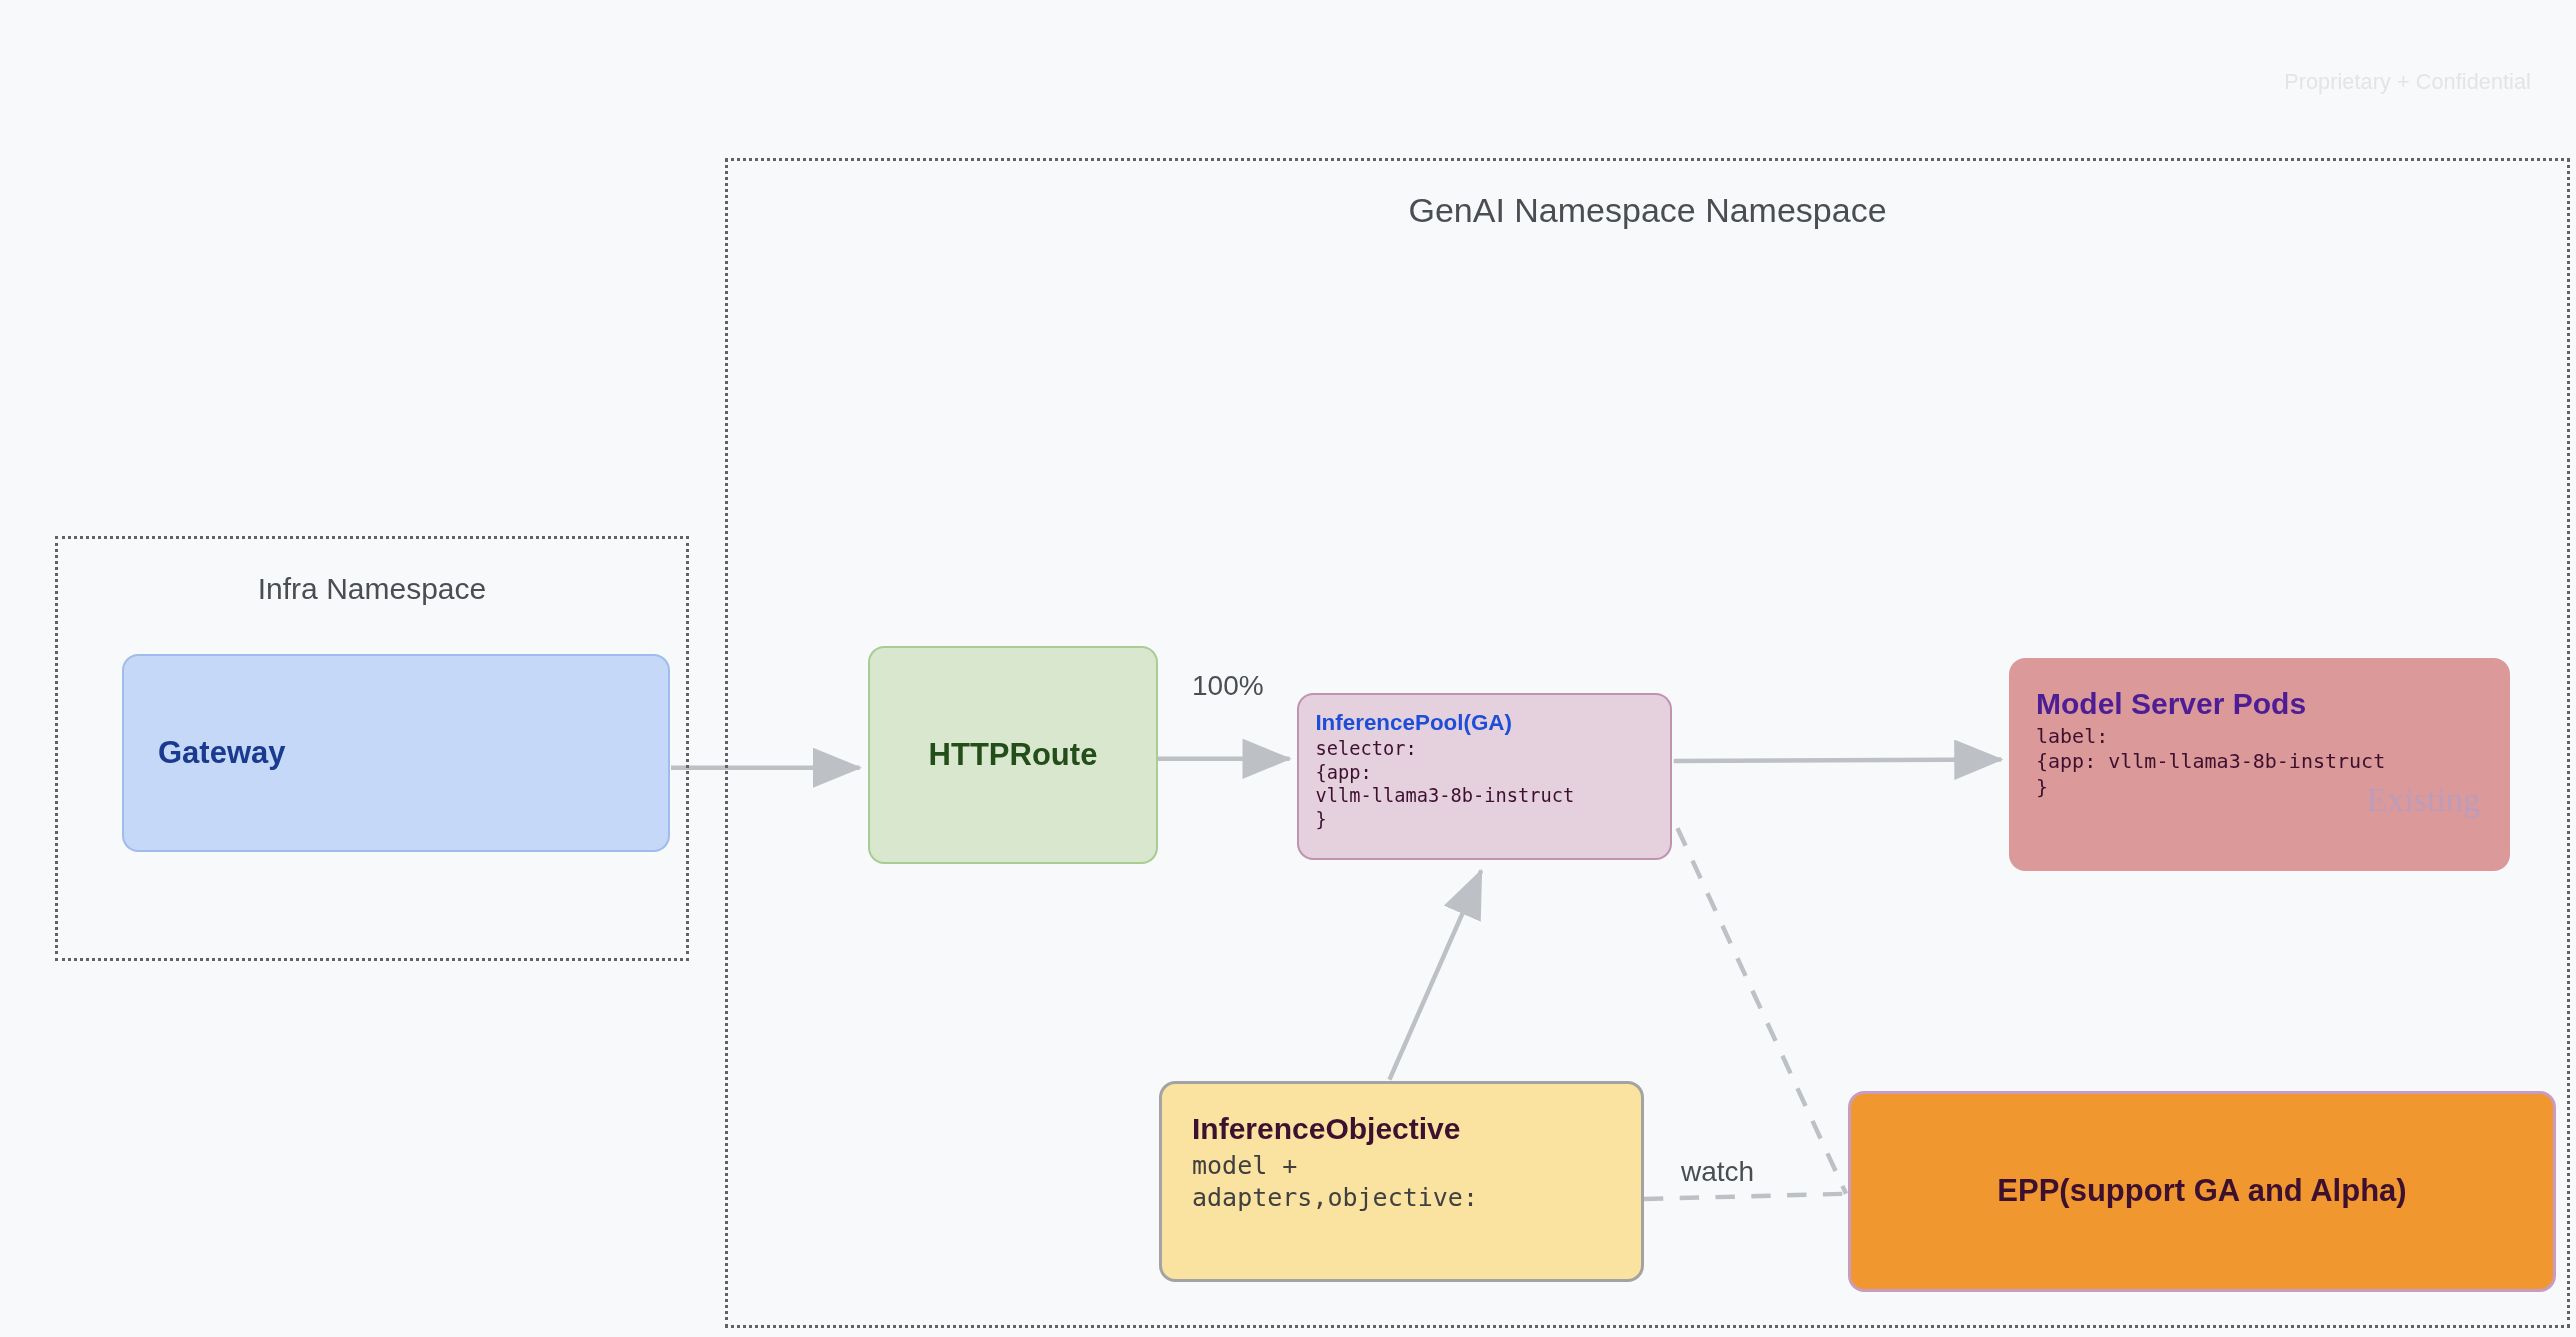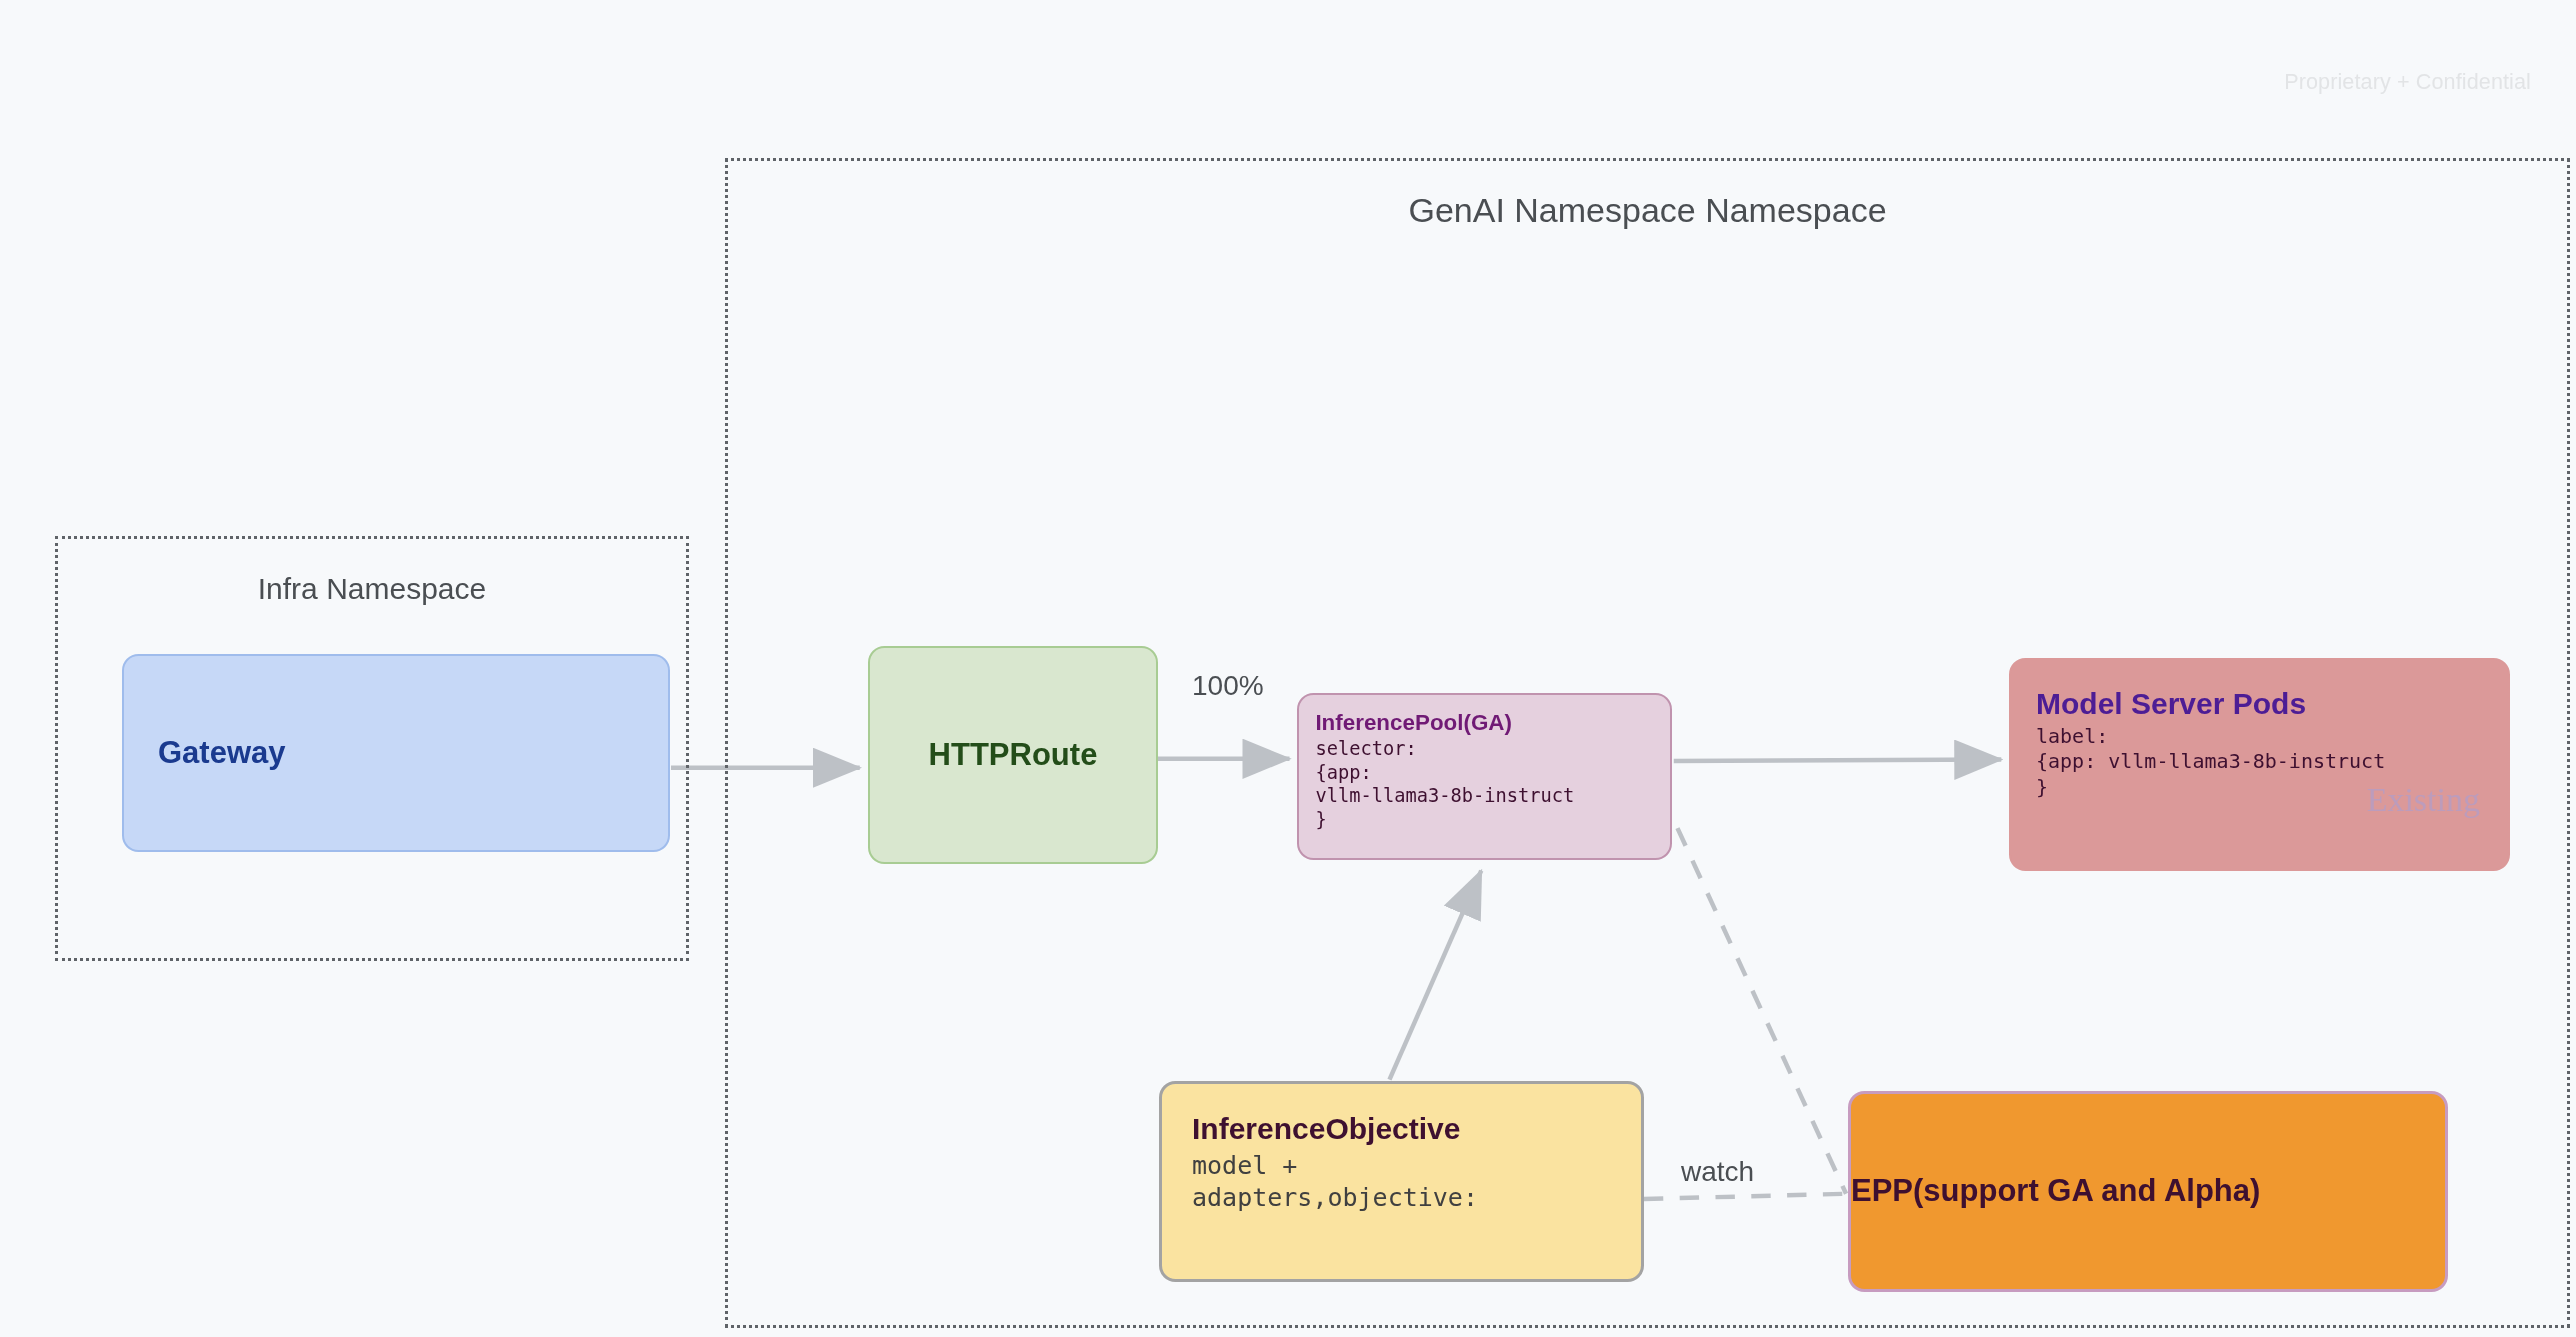--- a/index.html
+++ b/index.html
@@ -116,21 +116,21 @@
   .n-pool {
     left: 1297px;
     top: 693px;
     width: 375px;
     height: 167px;
     background: #E5D0DE;
     border: 2.2px solid #C093AE;
     padding: 15px 16.4px 0 16.4px;
   }
   .n-pool .title {
-    color: #701a75;
+    color: #1d4ed8;
     font-size: 22.4px;
     margin-bottom: 1.5px;
   }
   .n-pool .mono {
     color: #3E1030;
     font-size: 18.7px;
   }
 
   
   .n-pods {
@@ -179,26 +179,27 @@
   }
   .n-objective .mono {
     color: #404040;
     font-size: 25px;
   }
 
   
   .n-epp {
     left: 1848px;
     top: 1091px;
-    width: 600px;
+    width: 708px;
     height: 201px;
     background: #F0982F;
     border: 3px solid #C79CC0;
     display: flex;
     align-items: center;
+    justify-content: center;
   }
   .n-epp .title {
     color: #3E1030;
     font-size: 31px;
   }
 
   
   .edge-label {
     position: absolute;
     color: #4A4E52;

